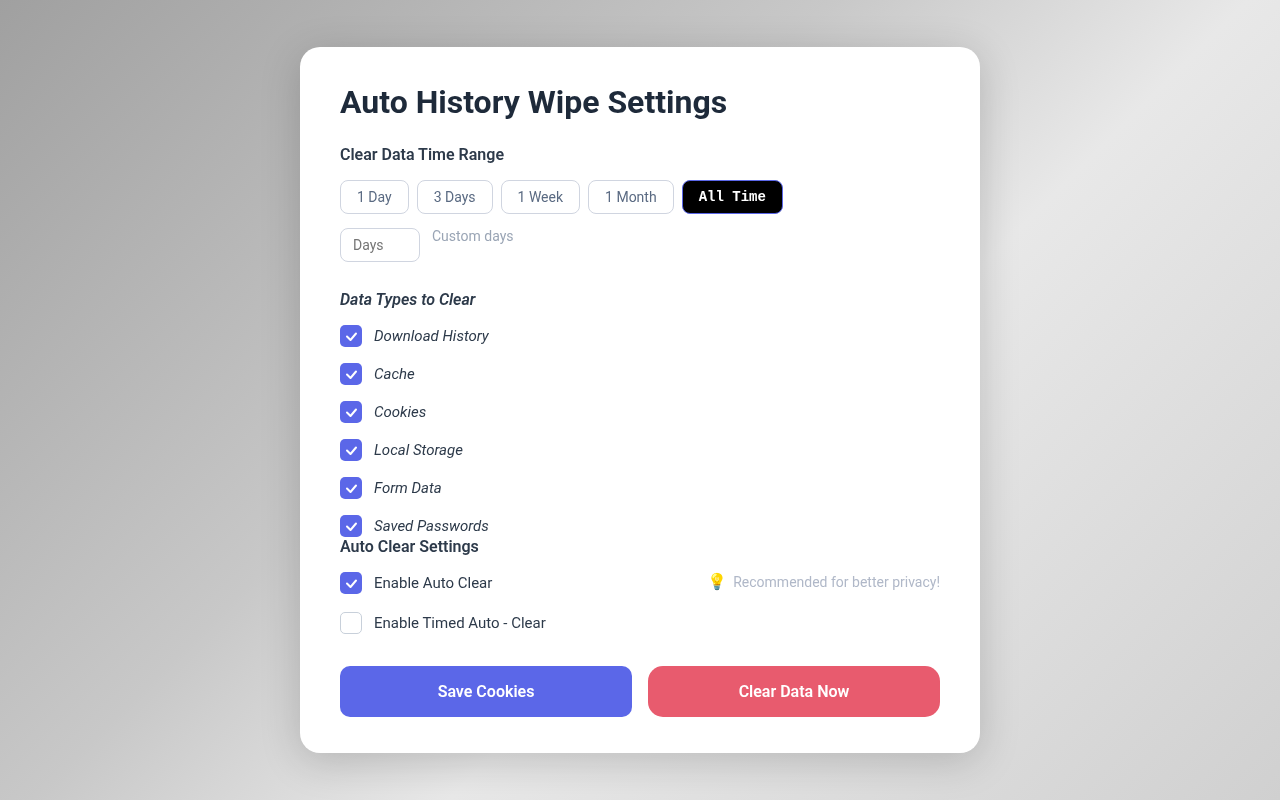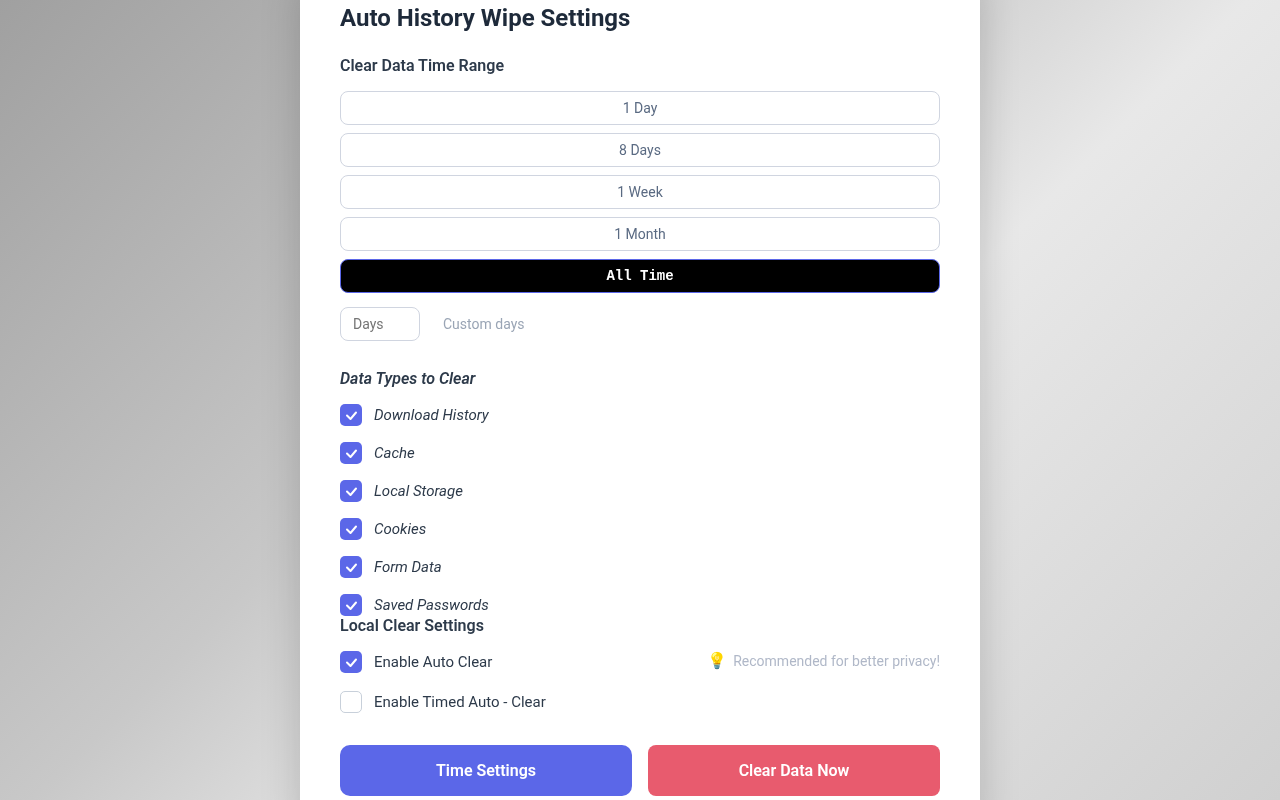--- a/index.html
+++ b/index.html
@@ -17,21 +17,21 @@
 
     .modal {
       background: #ffffff;
       border-radius: 20px;
       width: 680px;
       padding: 36px 40px 36px 40px;
       box-shadow: 0 8px 40px rgba(0,0,0,0.18);
     }
 
     .page-title {
-      font-size: 24px;
+      font-size: 32px;
       font-weight: 700;
       color: #1e2a3a;
       margin-bottom: 24px;
     }
 
     .section-title {
       font-size: 16px;
       font-weight: 600;
       color: #2d3a4a;
       margin-bottom: 16px;
@@ -40,21 +40,20 @@
     
     .time-range-section {
       margin-bottom: 28px;
     }
 
     .time-buttons {
       display: flex;
       gap: 8px;
       margin-bottom: 14px;
       flex-wrap: wrap;
-      flex-direction: column;
     }
 
     .time-btn {
       padding: 8px 16px;
       border-radius: 8px;
       border: 1.5px solid #d0d5e0;
       background: #fff;
       color: #5a6a82;
       font-size: 14px;
       cursor: pointer;
@@ -65,22 +64,21 @@
     .time-btn.active {
       background: #000000;
       border-color: #5b67e8;
       color: #fff;
       font-weight: 600;
       font-family: Liberation Mono, monospace;
     }
 
     .custom-days-row {
       display: flex;
-      align-items: center;
-      gap: 23px;
+      gap: 12px;
     }
 
     .custom-days-input {
       width: 80px;
       padding: 8px 12px;
       border: 1.5px solid #d0d5e0;
       border-radius: 8px;
       font-size: 14px;
       color: #7a8a9a;
       outline: none;
@@ -184,39 +182,39 @@
       font-family: inherit;
       transition: background 0.15s;
     }
 
     .btn-clear {
       flex: 1;
       padding: 16px;
       background: #e85b6e;
       color: #fff;
       border: none;
-      border-radius: 8px;
+      border-radius: 15px;
       font-size: 16px;
       font-weight: 600;
       cursor: pointer;
       font-family: inherit;
       transition: background 0.15s;
     }
   </style>
 </head>
 <body>
 
 <div class="modal">
   <h1 class="page-title">Auto History Wipe Settings</h1>
 
   <div class="time-range-section">
     <h2 class="section-title">Clear Data Time Range</h2>
     <div class="time-buttons">
       <button class="time-btn">1 Day</button>
-      <button class="time-btn">8 Days</button>
+      <button class="time-btn">3 Days</button>
       <button class="time-btn">1 Week</button>
       <button class="time-btn">1 Month</button>
       <button class="time-btn active">All Time</button>
     </div>
     <div class="custom-days-row">
       <input type="text" class="custom-days-input" placeholder="Days" style="">
       <span class="custom-days-label">Custom days</span>
     </div>
   </div>
 
@@ -241,53 +239,53 @@
       </div>
       <span class="checkbox-label">Cache</span>
     </div>
 
     <div class="checkbox-item">
       <div class="checkbox-custom">
         <svg viewBox="0 0 13 13" fill="none" xmlns="http://www.w3.org/2000/svg">
           <path d="M2 6.5L5.5 10L11 3.5" stroke="white" stroke-width="2" stroke-linecap="round" stroke-linejoin="round"></path>
         </svg>
       </div>
+      <span class="checkbox-label">Cookies</span>
+    </div>
+
+    <div class="checkbox-item">
+      <div class="checkbox-custom">
+        <svg viewBox="0 0 13 13" fill="none" xmlns="http://www.w3.org/2000/svg">
+          <path d="M2 6.5L5.5 10L11 3.5" stroke="white" stroke-width="2" stroke-linecap="round" stroke-linejoin="round"></path>
+        </svg>
+      </div>
       <span class="checkbox-label">Local Storage</span>
     </div>
 
     <div class="checkbox-item">
       <div class="checkbox-custom">
         <svg viewBox="0 0 13 13" fill="none" xmlns="http://www.w3.org/2000/svg">
           <path d="M2 6.5L5.5 10L11 3.5" stroke="white" stroke-width="2" stroke-linecap="round" stroke-linejoin="round"></path>
         </svg>
       </div>
-      <span class="checkbox-label">Cookies</span>
-    </div>
-
-    <div class="checkbox-item">
-      <div class="checkbox-custom">
-        <svg viewBox="0 0 13 13" fill="none" xmlns="http://www.w3.org/2000/svg">
-          <path d="M2 6.5L5.5 10L11 3.5" stroke="white" stroke-width="2" stroke-linecap="round" stroke-linejoin="round"></path>
-        </svg>
-      </div>
       <span class="checkbox-label">Form Data</span>
     </div>
 
     <div class="checkbox-item">
       <div class="checkbox-custom">
         <svg viewBox="0 0 13 13" fill="none" xmlns="http://www.w3.org/2000/svg">
           <path d="M2 6.5L5.5 10L11 3.5" stroke="white" stroke-width="2" stroke-linecap="round" stroke-linejoin="round"></path>
         </svg>
       </div>
       <span class="checkbox-label">Saved Passwords</span>
     </div>
   </div>
 
   <div class="auto-clear-section">
-    <h2 class="section-title">Local Clear Settings</h2>
+    <h2 class="section-title">Auto Clear Settings</h2>
 
     <div class="auto-clear-row">
       <div class="auto-clear-left">
         <div class="checkbox-custom">
           <svg viewBox="0 0 13 13" fill="none" xmlns="http://www.w3.org/2000/svg">
             <path d="M2 6.5L5.5 10L11 3.5" stroke="white" stroke-width="2" stroke-linecap="round" stroke-linejoin="round"></path>
           </svg>
         </div>
         <span class="checkbox-label">Enable Auto Clear</span>
       </div>
@@ -297,16 +295,16 @@
       </div>
     </div>
 
     <div class="checkbox-item">
       <div class="checkbox-custom unchecked"></div>
       <span class="checkbox-label">Enable Timed Auto - Clear</span>
     </div>
   </div>
 
   <div class="action-buttons">
-    <button class="btn-save">Time Settings</button>
+    <button class="btn-save">Save Cookies</button>
     <button class="btn-clear">Clear Data Now</button>
   </div>
 </div>
 
 </body></html>

